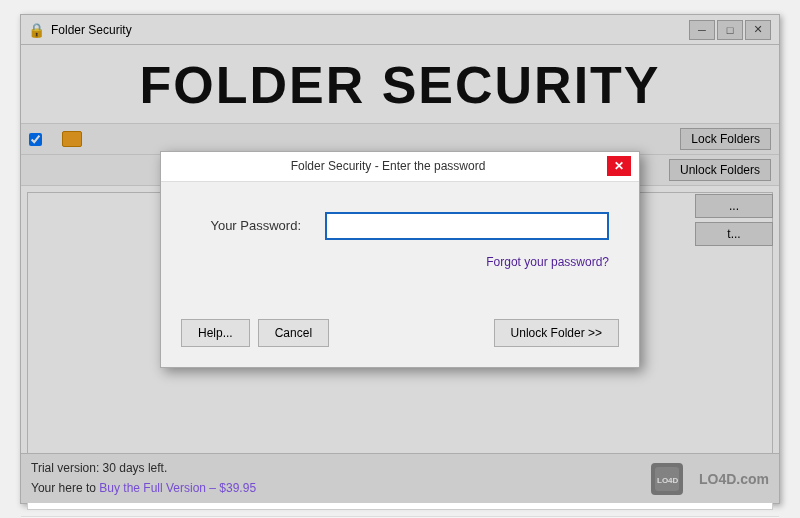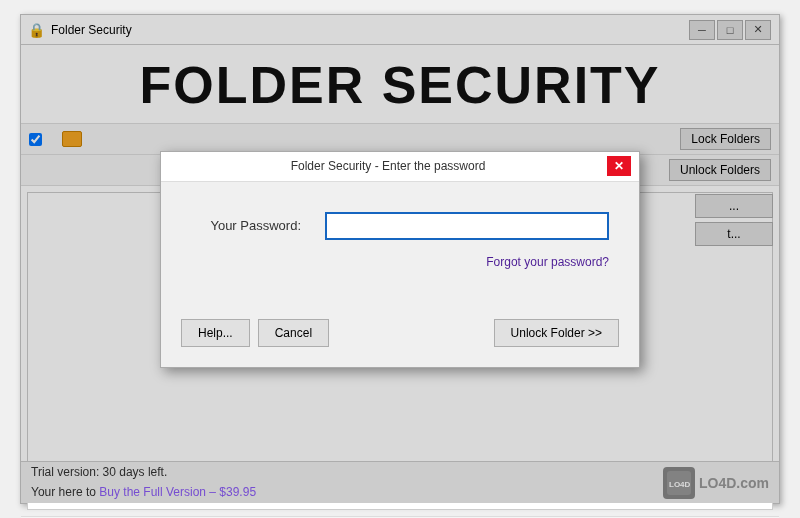--- a/index.html
+++ b/index.html
@@ -173,21 +173,21 @@
       border-top: 1px solid #ddd;
       gap: 4px;
     }
 
     
     .status-bar {
       position: absolute;
       bottom: 0;
       left: 0;
       right: 0;
-      height: 42px;
+      height: 50px;
       background: #f0f0f0;
       border-top: 1px solid #ccc;
       display: flex;
       align-items: center;
       padding: 0 10px;
       justify-content: space-between;
     }
     .status-text { font-size: 12px; color: #333; line-height: 1.6; }
     .status-link { color: #8b5cf6; text-decoration: none; font-size: 12px; }
     .lo4d-logo {
@@ -195,21 +195,21 @@
       align-items: center;
       font-size: 14px;
       font-weight: bold;
       color: #999;
     }
     .lo4d-icon {
       width: 32px;
       height: 32px;
       background: #888;
       border-radius: 4px;
-      margin-right: 4px;
+      margin-right: 16px;
       display: flex;
       align-items: center;
       justify-content: center;
       color: white;
       font-size: 8px;
     }
 
     
     .overlay {
       position: absolute;

